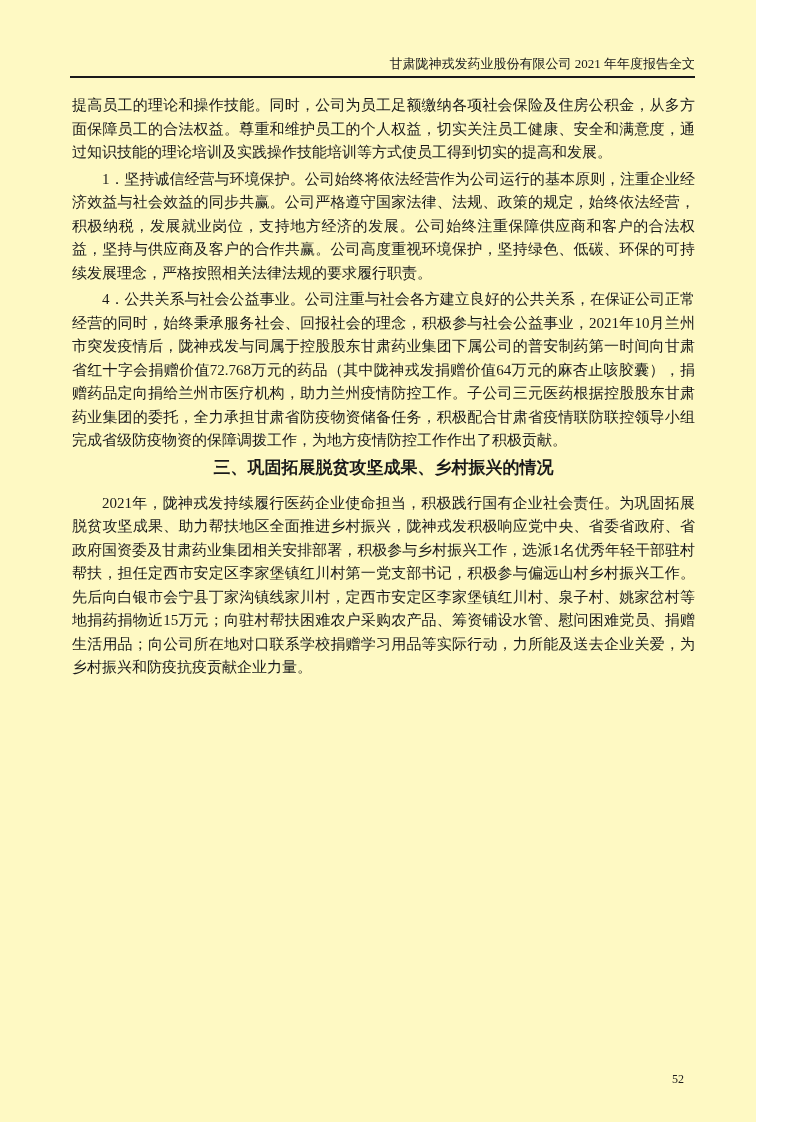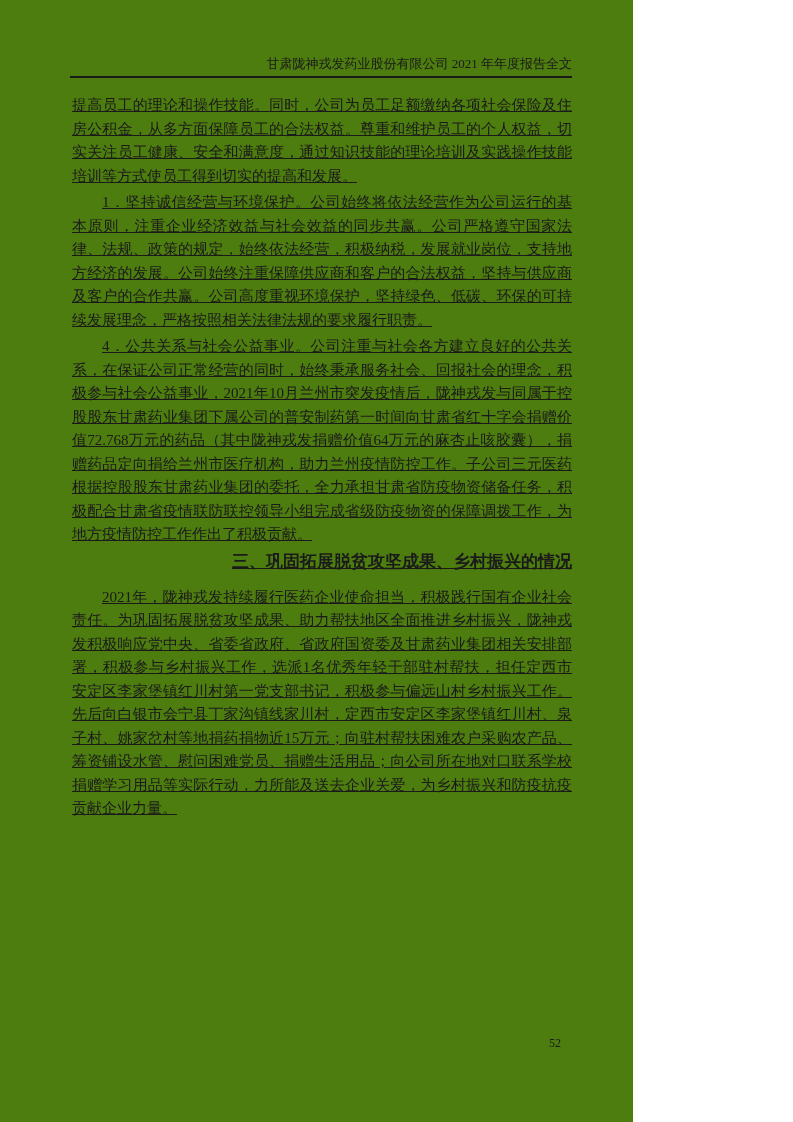--- a/index.html
+++ b/index.html
@@ -2,64 +2,63 @@
 <html><head>
 <meta charset="utf-8">
 <style>
   html, body {
     margin: 0;
     padding: 0;
     background: #ffffff;
   }
   .page {
     position: relative;
-    width: 633px;
+    width: 756px;
     height: 1122px;
-    background: #4d7c0f;
+    background: #fef9c3;
     color: #1a1a1a;
     font-family: "Liberation Serif", "DejaVu Serif", serif;
     overflow: hidden;
     box-sizing: border-box;
   }
   .header {
     margin: 56px 61px 0 70px;
     padding-bottom: 4px;
     border-bottom: 2px solid #1a1a1a;
     text-align: right;
     font-size: 13px;
     line-height: 16px;
     color: #1a1a1a;
   }
   .content {
     margin: 16px 61px 0 72px;
     font-size: 15px;
     line-height: 23.5px;
     text-align: justify;
     color: #1a1a1a;
-    text-decoration: underline;
   }
   .content p {
     margin: 0 0 3px 0;
   }
   .content p.indent {
     text-indent: 2em;
   }
   .section-heading {
     margin: 2px 0 12px 0;
     font-family: "Liberation Sans", "DejaVu Sans", sans-serif;
     font-weight: bold;
     font-size: 17px;
     line-height: 24px;
-    text-align: right;
+    text-align: center;
     text-indent: 0;
     color: #1a1a1a;
   }
   .page-number {
     position: absolute;
-    top: 1036px;
+    top: 1072px;
     right: 72px;
     font-size: 12px;
     line-height: 14px;
     color: #1a1a1a;
   }
 </style>
 </head>
 <body>
 
 <div class="page">

